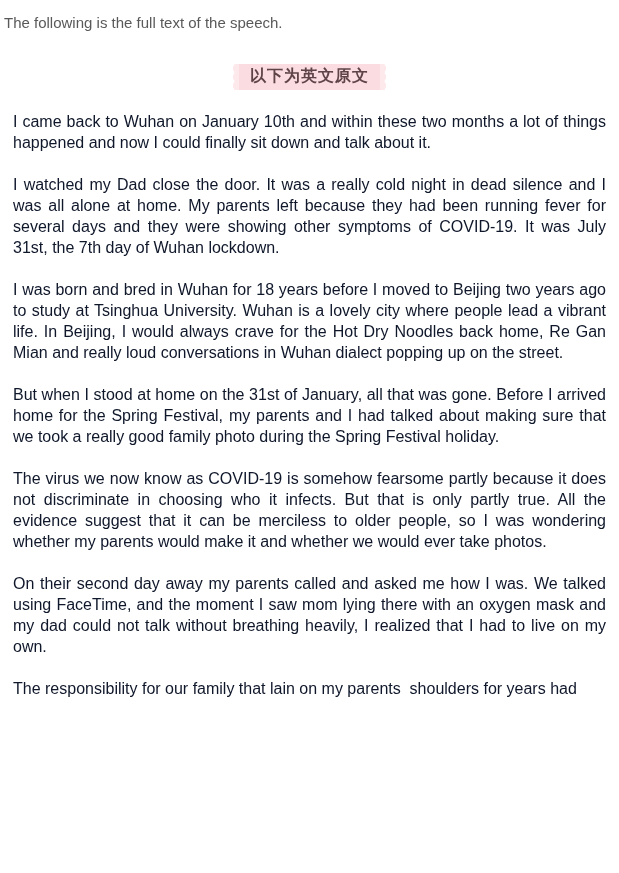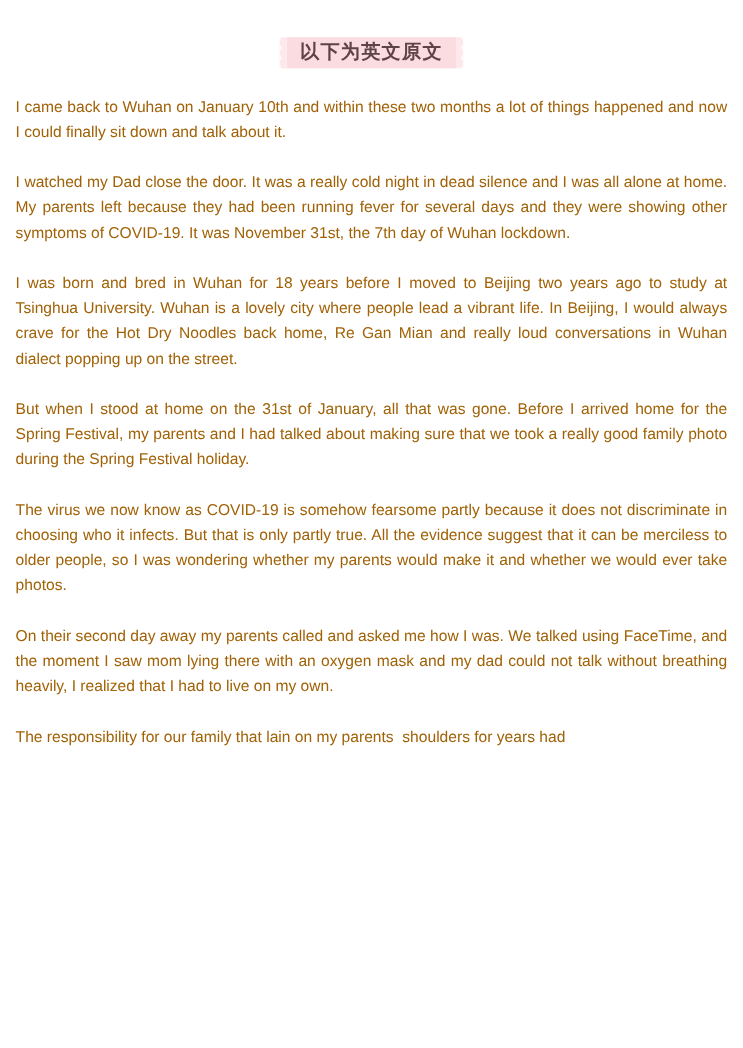--- a/index.html
+++ b/index.html
@@ -62,39 +62,40 @@
     right: -6px;
     background-image: radial-gradient(circle at 0px 4.33px, #fde9ec 5.8px, rgba(253,233,236,0) 6.2px);
     background-size: 6px 8.66px;
     background-repeat: repeat-y;
   }
   .speech-body {
     margin-top: 12px;
   }
   .speech-body p {
     margin: 21px 13px;
-    font-size: 13px;
+    font-size: 16px;
     line-height: 21px;
     text-align: justify;
-    color: #a16207;
+    color: #0f172a;
   }
 </style>
 </head>
 <body>
 
 <div class="page">
 
+  <div class="intro-line">The following is the full text of the speech.</div>
 
   <div class="badge-row">
     <span class="ribbon-badge">以下为英文原文</span>
   </div>
 
   <div class="speech-body">
     <p>I came back to Wuhan on January 10th and within these two months a lot of things happened and now I could finally sit down and talk about it.</p>
-    <p>I watched my Dad close the door. It was a really cold night in dead silence and I was all alone at home. My parents left because they had been running fever for several days and they were showing other symptoms of COVID-19. It was November 31st, the 7th day of Wuhan lockdown.</p>
+    <p>I watched my Dad close the door. It was a really cold night in dead silence and I was all alone at home. My parents left because they had been running fever for several days and they were showing other symptoms of COVID-19. It was July 31st, the 7th day of Wuhan lockdown.</p>
     <p>I was born and bred in Wuhan for 18 years before I moved to Beijing two years ago to study at Tsinghua University. Wuhan is a lovely city where people lead a vibrant life. In Beijing, I would always crave for the Hot Dry Noodles back home, Re Gan Mian and really loud conversations in Wuhan dialect popping up on the street.</p>
     <p>But when I stood at home on the 31st of January, all that was gone. Before I arrived home for the Spring Festival, my parents and I had talked about making sure that we took a really good family photo during the Spring Festival holiday.</p>
     <p>The virus we now know as COVID-19 is somehow fearsome partly because it does not discriminate in choosing who it infects. But that is only partly true. All the evidence suggest that it can be merciless to older people, so I was wondering whether my parents would make it and whether we would ever take photos.</p>
     <p>On their second day away my parents called and asked me how I was. We talked using FaceTime, and the moment I saw mom lying there with an oxygen mask and my dad could not talk without breathing heavily, I realized that I had to live on my own.</p>
     <p>The responsibility for our family that lain on my parents&nbsp; shoulders for years had</p>
   </div>
 
 </div>
 
 </body></html>

